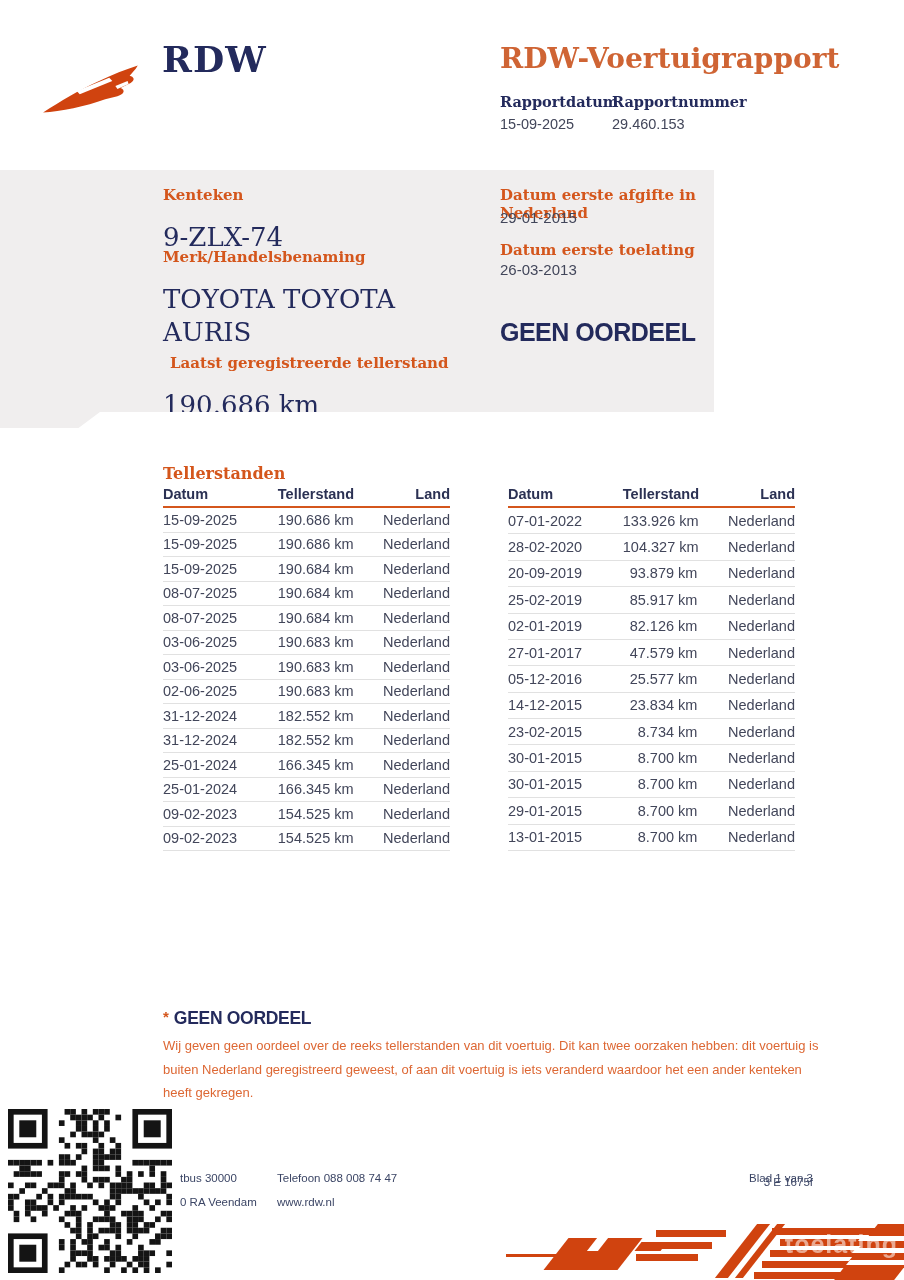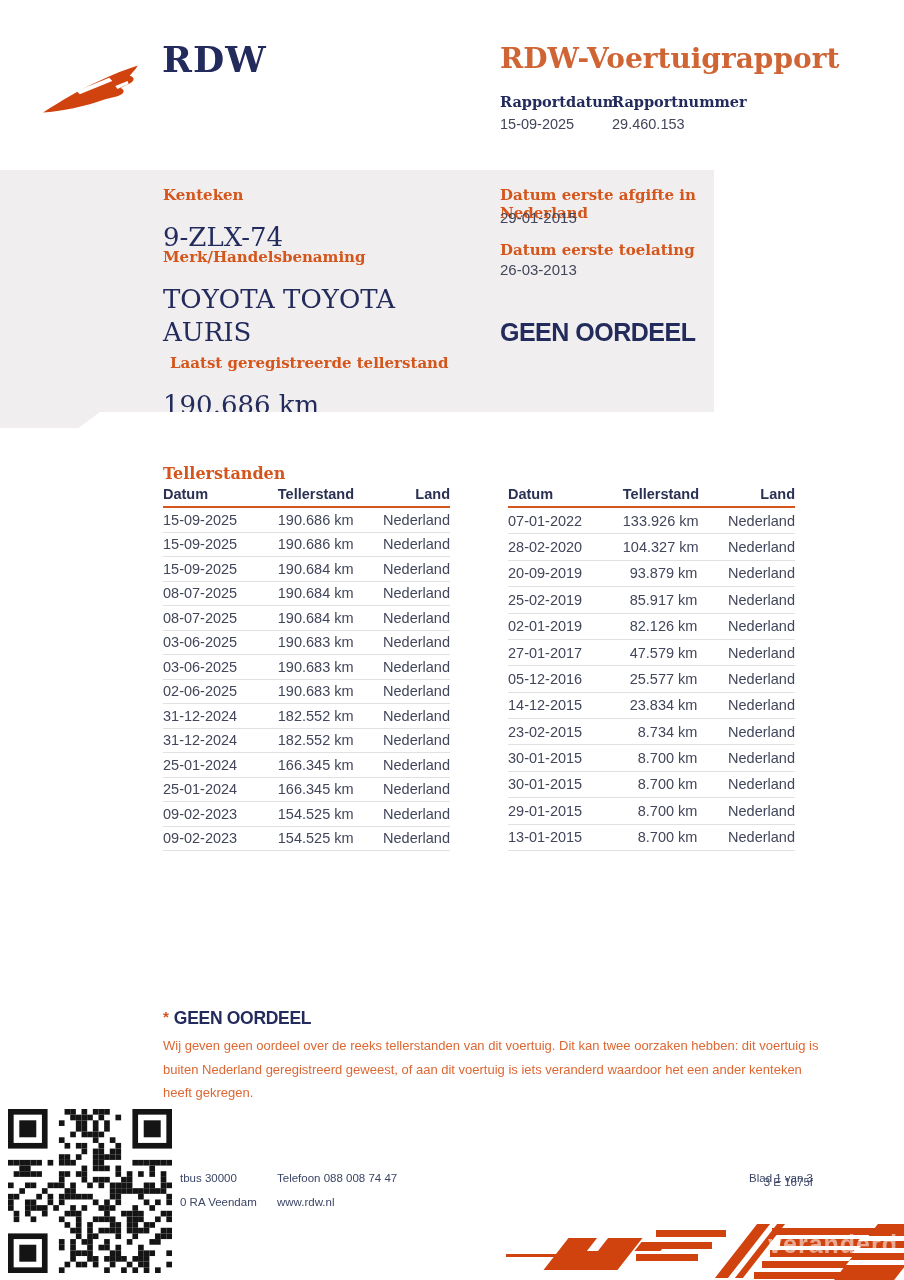--- a/index.html
+++ b/index.html
@@ -652,16 +652,16 @@
     <div class="gfx sk" style="left:252px;top:2px;width:8px;height:54px;"></div>
     <div class="gfx" style="left:268px;top:6px;width:104px;height:7px;"></div>
     <div class="gfx" style="left:276px;top:17px;width:108px;height:7px;"></div>
     <div class="gfx" style="left:266px;top:28px;width:120px;height:7px;"></div>
     <div class="gfx" style="left:258px;top:39px;width:132px;height:7px;"></div>
     <div class="gfx" style="left:250px;top:50px;width:140px;height:7px;"></div>
     <div class="gfx sk" style="left:352px;top:2px;width:60px;height:56px;"></div>
     <div style="position:absolute;left:356px;top:14px;width:60px;height:5px;background:#fff;transform:skewX(-38deg);"></div>
     <div style="position:absolute;left:350px;top:26px;width:60px;height:5px;background:#fff;transform:skewX(-38deg);"></div>
     <div style="position:absolute;left:344px;top:38px;width:60px;height:5px;background:#fff;transform:skewX(-38deg);"></div>
-    <div class="watermark">veranderd</div>
+    <div class="watermark">toelating</div>
   </div>
 
 </div>
 
 </body></html>

